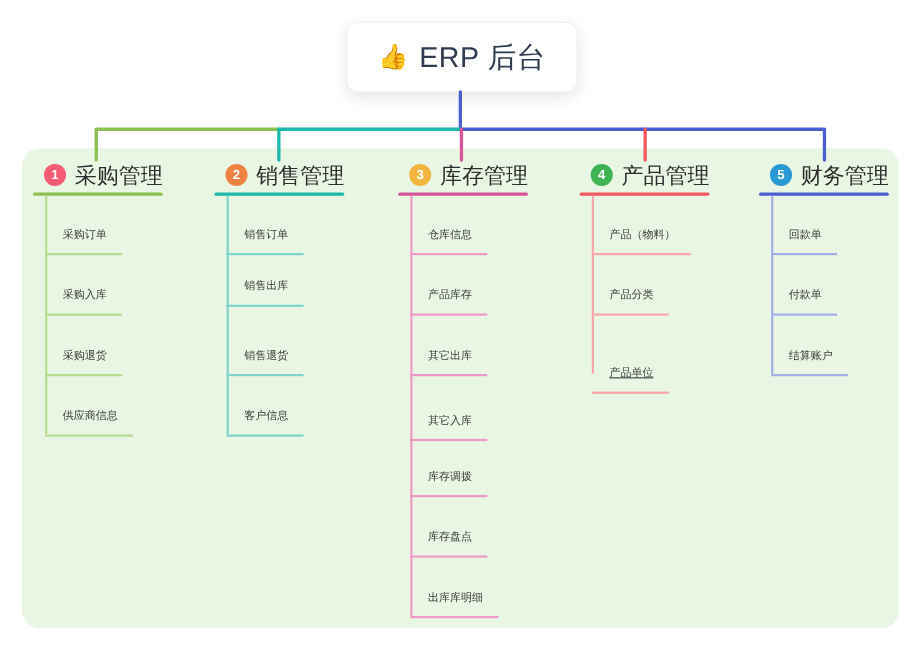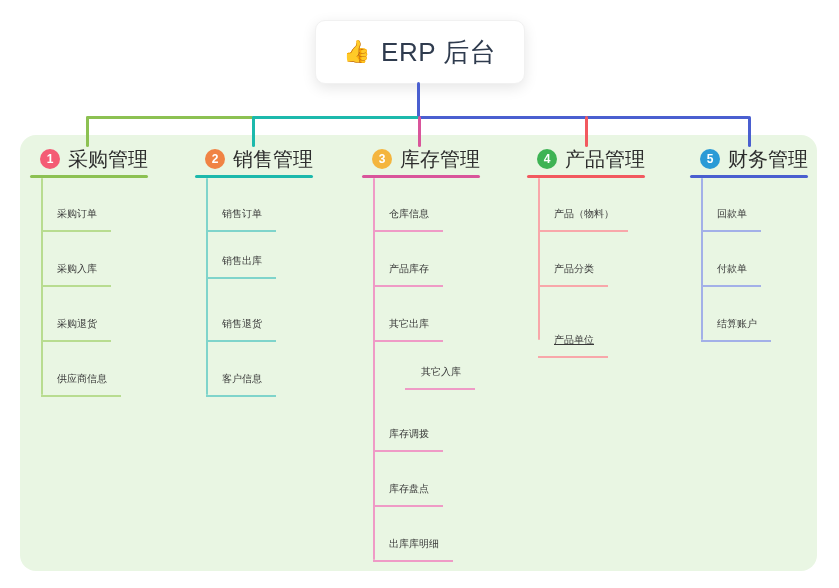--- a/index.html
+++ b/index.html
@@ -85,21 +85,21 @@
   <div class="branch b3">
     <div class="title-row">
       <span class="badge" style="background: rgb(244, 181, 62);">3</span>
       <span class="title">库存管理</span>
     </div>
     <div class="title-underline" style="background: rgb(217, 85, 155);"></div>
     <div class="vline" style="height: 382px; background: rgb(239, 154, 198);"></div>
     <div class="child" style="top: 56px; border-bottom-color: rgb(239, 154, 198);">仓库信息</div>
     <div class="child" style="top: 111px; border-bottom-color: rgb(239, 154, 198);">产品库存</div>
     <div class="child" style="top: 166px; border-bottom-color: rgb(239, 154, 198);">其它出库</div>
-    <div class="child" style="top: 214px; border-bottom-color: rgb(239, 154, 198); margin-left: 32px;">其它入库</div>
+    <div class="child" style="top: 225px; border-bottom-color: rgb(239, 154, 198);">其它入库</div>
     <div class="child" style="top: 276px; border-bottom-color: rgb(239, 154, 198);">库存调拨</div>
     <div class="child" style="top: 331px; border-bottom-color: rgb(239, 154, 198);">库存盘点</div>
     <div class="child" style="top: 386px; border-bottom-color: rgb(239, 154, 198);">出库库明细</div>
   </div>
 
   <div class="branch b4">
     <div class="title-row">
       <span class="badge" style="background: rgb(62, 179, 84);">4</span>
       <span class="title">产品管理</span>
     </div>

